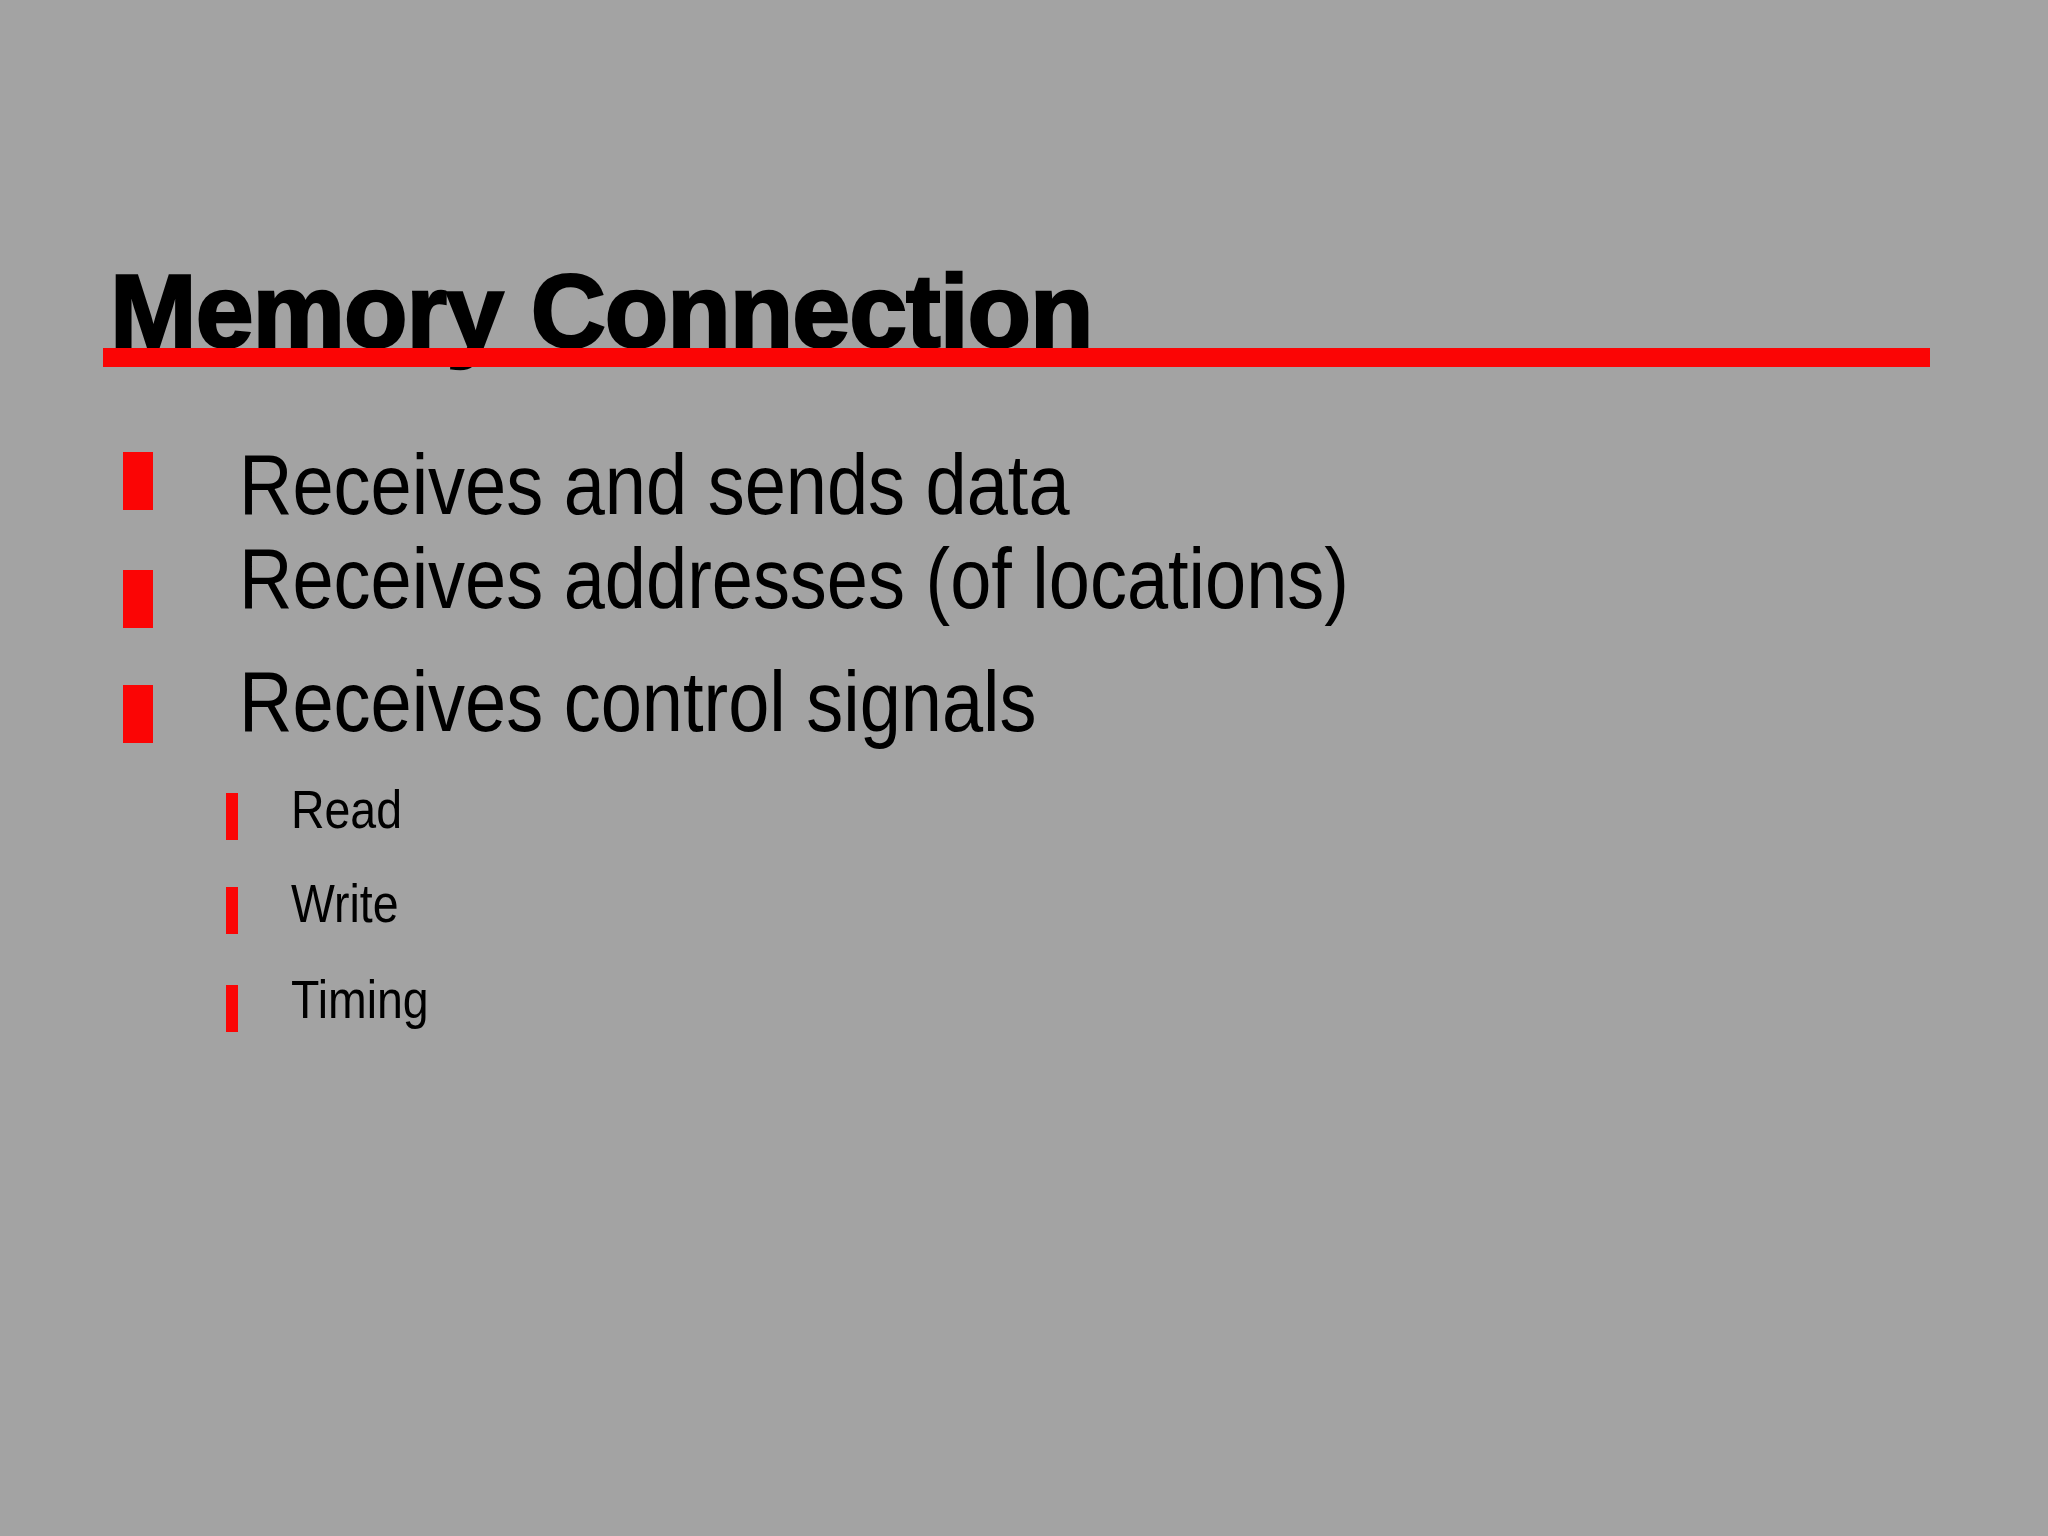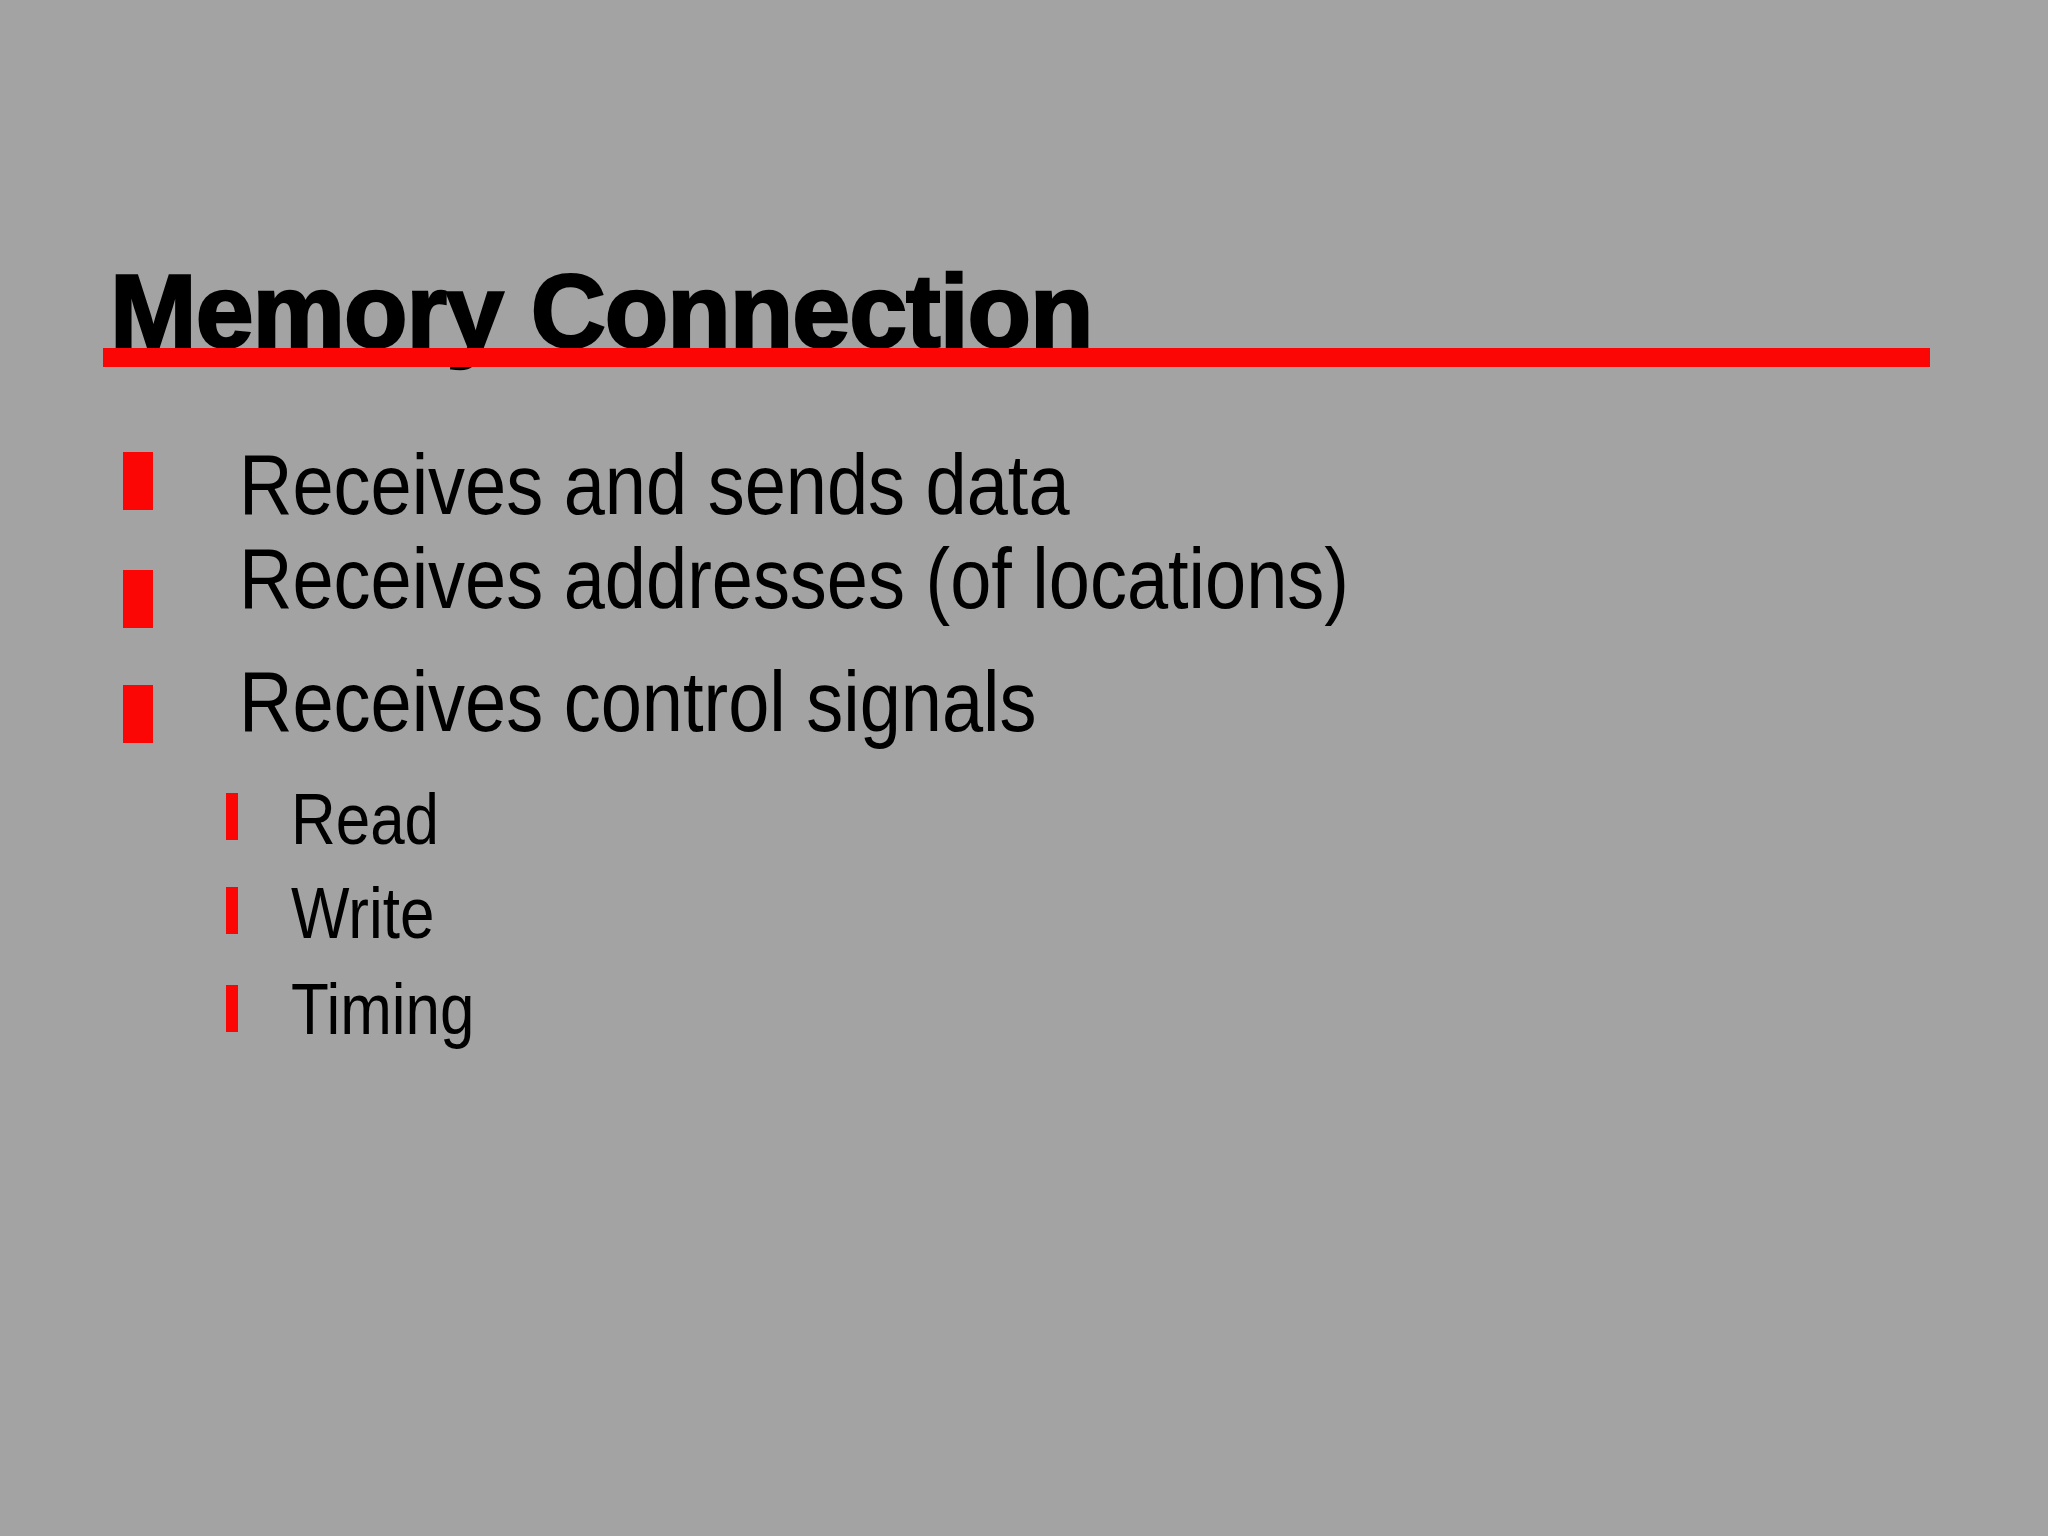--- a/index.html
+++ b/index.html
@@ -62,21 +62,21 @@
   }
   .lvl1-text {
     position: absolute;
     left: 205px;
     font-size: 86px;
     margin-left: 34px;
   }
   .lvl2-text {
     position: absolute;
     left: 291px;
-    font-size: 72px;
+    font-size: 54px;
   }
 </style>
 </head>
 <body>
 
 <div class="slide">
 
   <h1 class="slide-title">Memory Connection</h1>
 
   <div class="title-rule" style="background: rgb(251, 5, 5);"></div>

